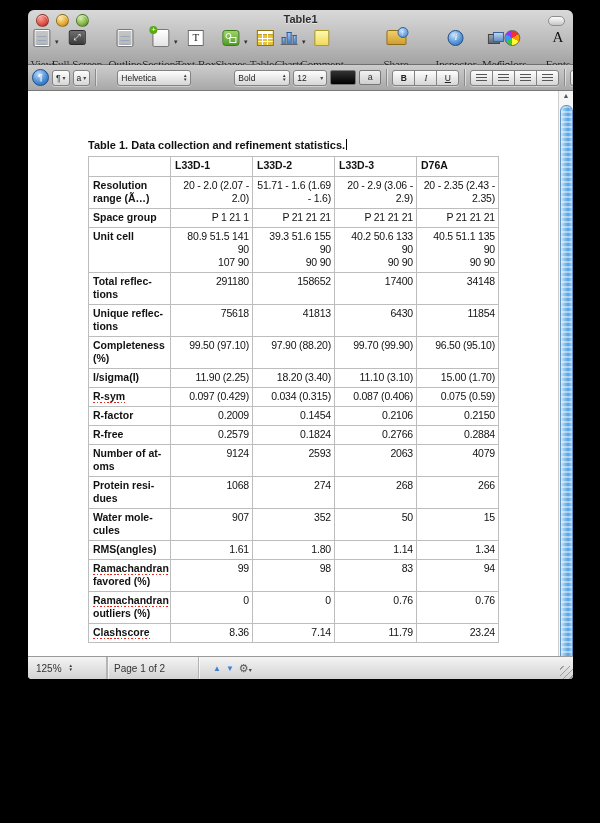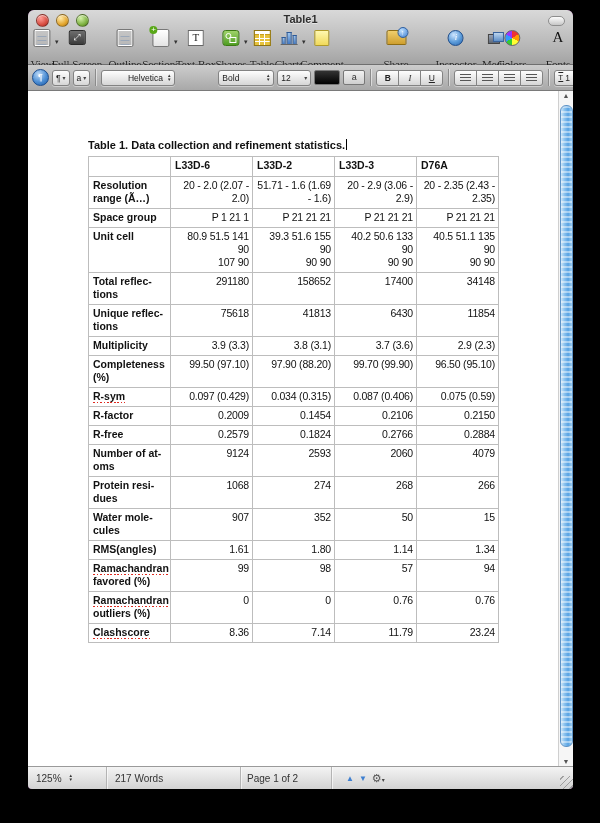--- a/index.html
+++ b/index.html
@@ -1,17 +1,17 @@
 <!DOCTYPE html>
 <html><head>
 <meta charset="utf-8">
 <style>
   html,body{margin:0;padding:0;}
   body{width:600px;height:823px;background:#000;position:relative;font-family:"Liberation Sans",sans-serif;-webkit-font-smoothing:antialiased;overflow:hidden;}
-  .window{position:absolute;left:28px;top:10px;width:545px;height:779px;border-radius:6px 6px 4px 4px;overflow:hidden;background:#701a75;box-shadow:0 12px 36px rgba(0,0,0,.65);}
+  .window{position:absolute;left:28px;top:10px;width:545px;height:669px;border-radius:6px 6px 4px 4px;overflow:hidden;background:#701a75;box-shadow:0 12px 36px rgba(0,0,0,.65);}
   
   .chrome{position:absolute;top:0;left:0;right:0;height:54px;background:linear-gradient(#d9d9d9,#b5b5b5 70%,#a3a3a3);border-bottom:1px solid #6f6f6f;}
   .titlebar{position:relative;height:18px;}
   .traffic{position:absolute;top:4px;left:8px;display:flex;gap:7px;}
   .light{width:11px;height:11px;border-radius:50%;border:1px solid rgba(0,0,0,.35);box-shadow:inset 0 1px 1px rgba(255,255,255,.6);}
   .light.red{background:radial-gradient(circle at 35% 30%,#ff9d96,#d94f44 60%,#9e1f16);}
   .light.yellow{background:radial-gradient(circle at 35% 30%,#ffe9a8,#e3a62f 60%,#a36d0a);}
   .light.green{background:radial-gradient(circle at 35% 30%,#d2f0a8,#7fb342 60%,#47700f);}
   .win-title{position:absolute;top:3px;left:0;right:0;text-align:center;font-size:11px;font-weight:bold;color:#2e2e2e;text-shadow:0 1px 0 rgba(255,255,255,.5);}
   .pill{position:absolute;top:6px;right:8px;width:15px;height:8px;border-radius:5px;border:1px solid #8d8d8d;background:linear-gradient(#fdfdfd,#c7c7c7);}
@@ -41,21 +41,21 @@
   .ico-media::after{content:"";position:absolute;right:0;top:0;width:9px;height:8px;background:linear-gradient(#bcd5ef,#5f8fc7);border:1px solid #38629c;}
   .ico-colors{width:14px;height:14px;border-radius:50%;background:conic-gradient(#e33 0 16%,#f90 16% 33%,#ff3 33% 50%,#3c3 50% 66%,#39f 66% 83%,#93f 83% 100%);border:1px solid #666;}
   .ico-fonts{font-family:"Liberation Serif",serif;font-size:15px;color:#111;line-height:15px;}
   
   .formatbar{position:absolute;top:55px;left:0;right:0;height:25px;background:linear-gradient(#cdcdcd,#a8a8a8);border-bottom:1px solid #7a7a7a;display:flex;align-items:center;padding:0 4px;gap:3px;}
   .fb-div{width:1px;height:17px;background:#8b8b8b;margin:0 2px;box-shadow:1px 0 0 rgba(255,255,255,.5);flex:none;}
   .fb-btn,.fb-select{flex:none;height:14px;border:1px solid #838383;border-radius:3px;background:linear-gradient(#fefefe,#d6d6d6);font-size:8.5px;color:#222;display:flex;align-items:center;padding:0 3px;gap:2px;box-shadow:0 1px 0 rgba(255,255,255,.4);}
   .fb-circle{flex:none;width:15px;height:15px;border-radius:50%;background:radial-gradient(circle at 38% 28%,#bcd9f7,#4c8ed4 55%,#205ca6);border:1px solid #1c4d8e;color:#fff;font-size:9px;line-height:14px;text-align:center;}
   .mini-arrow{font-size:6px;color:#444;}
   .stepper{display:flex;flex-direction:column;font-size:4.5px;line-height:4px;color:#333;margin-left:2px;}
-  .fb-select.wide{width:66px;justify-content:flex-end;}
+  .fb-select.wide{width:66px;justify-content:space-between;margin-left:16px;}
   .fb-select.med{width:48px;justify-content:space-between;margin-left:40px;}
   .fb-select.num{width:26px;justify-content:space-between;}
   .swatch-black{flex:none;width:24px;height:13px;border:1px solid #777;background:linear-gradient(#333,#000);border-radius:2px;}
   .swatch-a{flex:none;width:20px;height:13px;border:1px solid #777;background:linear-gradient(#f2f2f2,#cfcfcf);border-radius:2px;font-size:9px;color:#333;text-align:center;line-height:12px;}
   .seg{display:flex;flex:none;}
   .seg .fb-btn{border-radius:0;margin-left:-1px;width:15px;justify-content:center;}
   .seg .fb-btn:first-child{border-radius:3px 0 0 3px;margin-left:0;}
   .seg .fb-btn:last-child{border-radius:0 3px 3px 0;}
   .bars{width:11px;height:8px;background:repeating-linear-gradient(to bottom,#555 0 1px,transparent 1px 3px);}
   .ico-cols{width:11px;height:9px;border:1px solid #555;background:linear-gradient(to right,transparent 4px,#555 4px 5px,transparent 5px);}
@@ -135,21 +135,21 @@
             <span class="ico-textbox">T</span>
           </span>
         <span class="tb-label">Text Box</span>
       </div>
       <div class="tb-item arrowed" style="left:203px;transform:translateX(-50%);">
         <span class="tb-ico">
             <span class="ico-shapes"></span>
           </span>
         <span class="tb-label">Shapes</span>
       </div>
-      <div class="tb-item" style="left:234px;transform:translateX(-50%);">
+      <div class="tb-item" style="left:234px;transform:translateX(-50%);align-items:flex-end;">
         <span class="tb-ico">
             <span class="ico-table"></span>
           </span>
         <span class="tb-label">Table</span>
       </div>
       <div class="tb-item arrowed" style="left:261px;transform:translateX(-50%);align-items:center;">
         <span class="tb-ico">
             <span class="ico-charts">
               <i style="height:6px"></i>
               <i style="height:11px"></i>
@@ -271,21 +271,21 @@
       <colgroup>
           <col style="width:82px">
           <col style="width:82px">
           <col style="width:82px">
           <col style="width:82px">
           <col style="width:82px">
         </colgroup>
       <thead>
         <tr>
           <th></th>
-          <th>L33D-6</th>
+          <th>L33D-1</th>
           <th>L33D-2</th>
           <th>L33D-3</th>
           <th>D76A</th>
         </tr>
       </thead>
       <tbody id="table-body">
 
   <tr>
     <td class="lbl">Resolution
 range (Ã…)</td>
@@ -330,37 +330,37 @@
 
   <tr>
     <td class="lbl">Unique reflec-
 tions</td>
     <td class="val">75618</td>
     <td class="val">41813</td>
     <td class="val">6430</td>
     <td class="val">11854</td>
   </tr>
 
-  <tr>
-    <td class="lbl">Multiplicity</td>
-    <td class="val">3.9 (3.3)</td>
-    <td class="val">3.8 (3.1)</td>
-    <td class="val">3.7 (3.6)</td>
-    <td class="val">2.9 (2.3)</td>
-  </tr>
 
   <tr>
     <td class="lbl">Completeness
 (%)</td>
     <td class="val">99.50 (97.10)</td>
     <td class="val">97.90 (88.20)</td>
     <td class="val">99.70 (99.90)</td>
     <td class="val">96.50 (95.10)</td>
   </tr>
 
+  <tr>
+    <td class="lbl">I/sigma(I)</td>
+    <td class="val">11.90 (2.25)</td>
+    <td class="val">18.20 (3.40)</td>
+    <td class="val">11.10 (3.10)</td>
+    <td class="val">15.00 (1.70)</td>
+  </tr>
 
 
   <tr>
     <td class="lbl"><span class="misspell">R-sym</span></td>
     <td class="val">0.097 (0.429)</td>
     <td class="val">0.034 (0.315)</td>
     <td class="val">0.087 (0.406)</td>
     <td class="val">0.075 (0.59)</td>
   </tr>
 
@@ -378,21 +378,21 @@
     <td class="val">0.1824</td>
     <td class="val">0.2766</td>
     <td class="val">0.2884</td>
   </tr>
 
   <tr>
     <td class="lbl">Number of at-
 oms</td>
     <td class="val">9124</td>
     <td class="val">2593</td>
-    <td class="val">2060</td>
+    <td class="val">2063</td>
     <td class="val">4079</td>
   </tr>
 
   <tr>
     <td class="lbl">Protein resi-
 dues</td>
     <td class="val">1068</td>
     <td class="val">274</td>
     <td class="val">268</td>
     <td class="val">266</td>
@@ -414,21 +414,21 @@
     <td class="val">1.80</td>
     <td class="val">1.14</td>
     <td class="val">1.34</td>
   </tr>
 
   <tr>
     <td class="lbl"><span class="misspell">Ramachandran</span>
 favored (%)</td>
     <td class="val">99</td>
     <td class="val">98</td>
-    <td class="val">57</td>
+    <td class="val">83</td>
     <td class="val">94</td>
   </tr>
 
   <tr>
     <td class="lbl"><span class="misspell">Ramachandran</span>
 outliers (%)</td>
     <td class="val">0</td>
     <td class="val">0</td>
     <td class="val">0.76</td>
     <td class="val">0.76</td>
@@ -453,23 +453,20 @@
 
   <div class="statusbar">
     <div class="sb-sect zoom-sect">
       <span>125%</span>
       <span class="stepper">
           <span>▲</span>
           <span>▼</span>
         </span>
     </div>
     <div class="sb-divider"></div>
-    <div class="sb-sect words-sect">
-        <span>217 Words</span>
-      </div>
     <div class="sb-divider"></div>
     <div class="sb-sect page-sect">Page 1 of 2</div>
     <div class="sb-divider"></div>
     <div class="sb-sect nav-sect">
       <span class="tri">▲</span>
       <span class="tri">▼</span>
       <span class="gear">⚙<span class="mini-arrow">▾</span></span>
     </div>
     <div class="grip"></div>
   </div>

